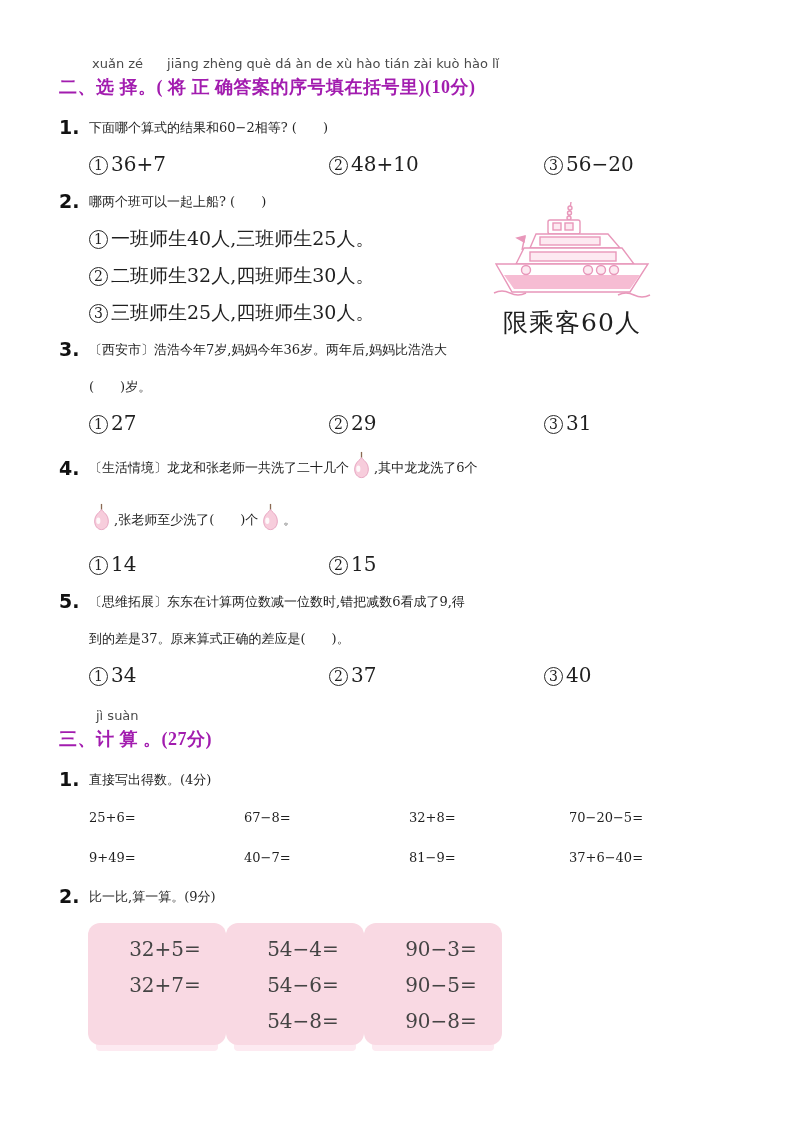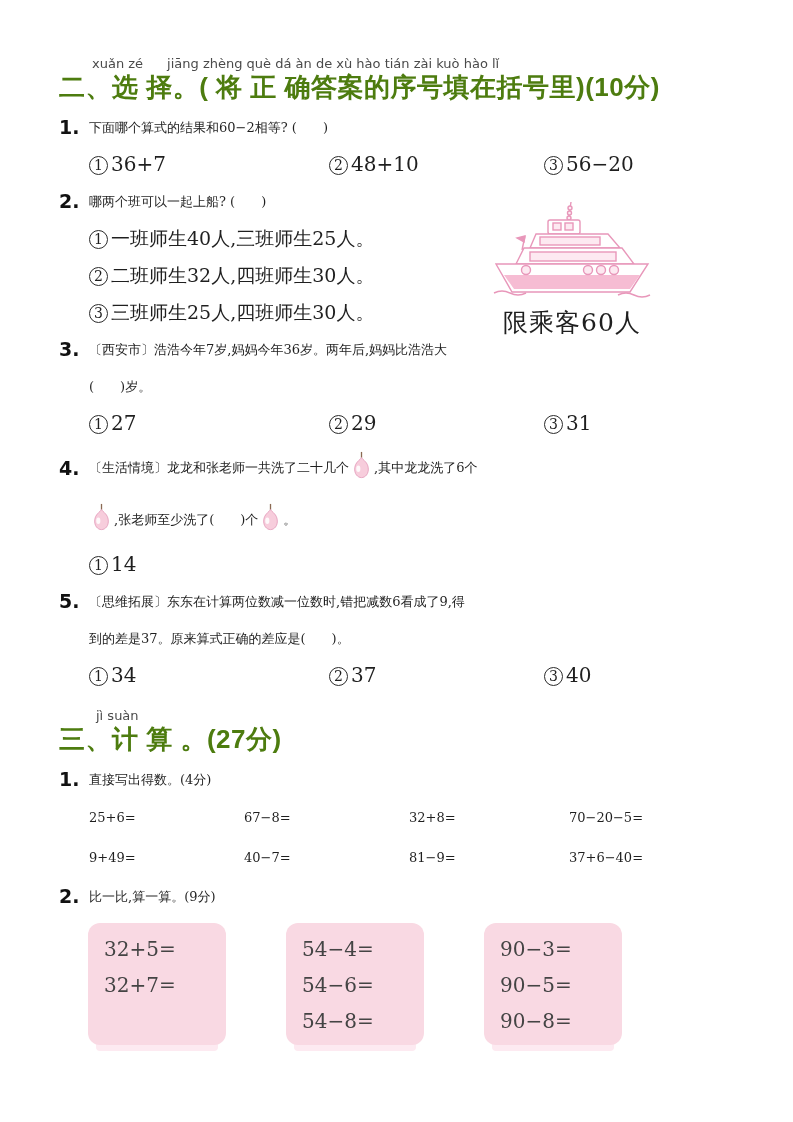--- a/index.html
+++ b/index.html
@@ -14,22 +14,22 @@
     padding:56px 48px 0 59px;
     overflow:hidden;
   }
   
   .pyline { font-family:"DejaVu Sans", sans-serif; font-size:13px; color:#4a4a4a; height:18px; white-space:nowrap; }
   .py1 { margin-left:33px; }
   .py2 { margin-left:24px; }
   .py3 { margin-left:37px; }
   
   .heading {
-    font-family:Liberation Sans, sans-serif;
-    font-weight:bold; font-size:26px; color:#4d7c0f;
+    font-family:Liberation Serif, serif;
+    font-weight:bold; font-size:18px; color:#a21caf;
     line-height:27px; letter-spacing:0.5px; white-space:nowrap;
   }
   
   .qline { display:flex; font-size:19px; line-height:37px; white-space:nowrap; }
   .qnum { flex:none; width:30px; font-family:"DejaVu Sans", sans-serif; font-weight:bold; color:#111; font-size:19px; }
   .qtext { font-size:13px; }
   .cont { padding-left:30px; }
   .tall { line-height:52px; }
   
   .opt-row { display:grid; grid-template-columns:240px 215px 1fr; padding-left:30px; font-size:20px; line-height:37px; }
@@ -41,21 +41,21 @@
   }
   .q2item { padding-left:30px; font-size:19px; line-height:37px; white-space:nowrap; }
   
   .ship-wrap { position:absolute; left:487px; top:200px; width:170px; text-align:center; }
   .ship-caption { font-size:25px; margin-top:2px; letter-spacing:1px; }
   
   .pear { width:23px; height:28px; vertical-align:-7px; margin:0 1px; }
   
   .calcrow { display:grid; grid-template-columns:155px 165px 160px 1fr; padding-left:30px; font-size:13px; line-height:40px; }
   
-  .boxes { display:flex; gap:60px; padding-left:29px; margin-top:8px; }
+  .boxes { display:flex; padding-left:29px; margin-top:8px;text-align:center; }
   .pinkbox {
     width:138px; height:122px; border-radius:12px;
     background:#f9d9e3;
     box-shadow:0 14px 0 -8px #fdeaf1;
     padding:8px 0 0 16px;
   }
   .pinkbox div { font-size:20px; line-height:36px; color:#444; }
   .eq { font-family:"DejaVu Serif", serif; }
   .mt8 { margin-top:8px; } .mt14 { margin-top:14px; }
 </style>
@@ -148,20 +148,21 @@
           <path d="M12 7 C10 10 5.5 12 4.8 18 C4 24.5 8 28.5 12 28.5 C16 28.5 20 24.5 19.2 18 C18.5 12 14 10 12 7 Z" fill="#f7cddc" stroke="#e5a0bd" stroke-width="1"></path>
           <ellipse cx="8.6" cy="19" rx="2.2" ry="3.4" fill="#ffffff" opacity="0.85"></ellipse>
         </svg><span>,张老师至少洗了(  )个</span><svg class="pear" viewBox="0 0 24 30">
           <line x1="12" y1="1" x2="12" y2="8" stroke="#8a6a52" stroke-width="1.4"></line>
           <path d="M12 7 C10 10 5.5 12 4.8 18 C4 24.5 8 28.5 12 28.5 C16 28.5 20 24.5 19.2 18 C18.5 12 14 10 12 7 Z" fill="#f7cddc" stroke="#e5a0bd" stroke-width="1"></path>
           <ellipse cx="8.6" cy="19" rx="2.2" ry="3.4" fill="#ffffff" opacity="0.85"></ellipse>
         </svg><span>。</span></span>
   </div>
   <div class="opt-row">
     <span><span class="onum">1</span><span class="eq">14</span></span>
+    <span><span class="onum">2</span><span class="eq">15</span></span>
   </div>
 
   <div class="qline">
     <span class="qnum">5.</span>
     <span class="qtext">〔思维拓展〕东东在计算两位数减一位数时,错把减数6看成了9,得</span>
   </div>
   <div class="qline cont">
     <span class="qtext">到的差是37。原来算式正确的差应是(  )。</span>
   </div>
   <div class="opt-row">

